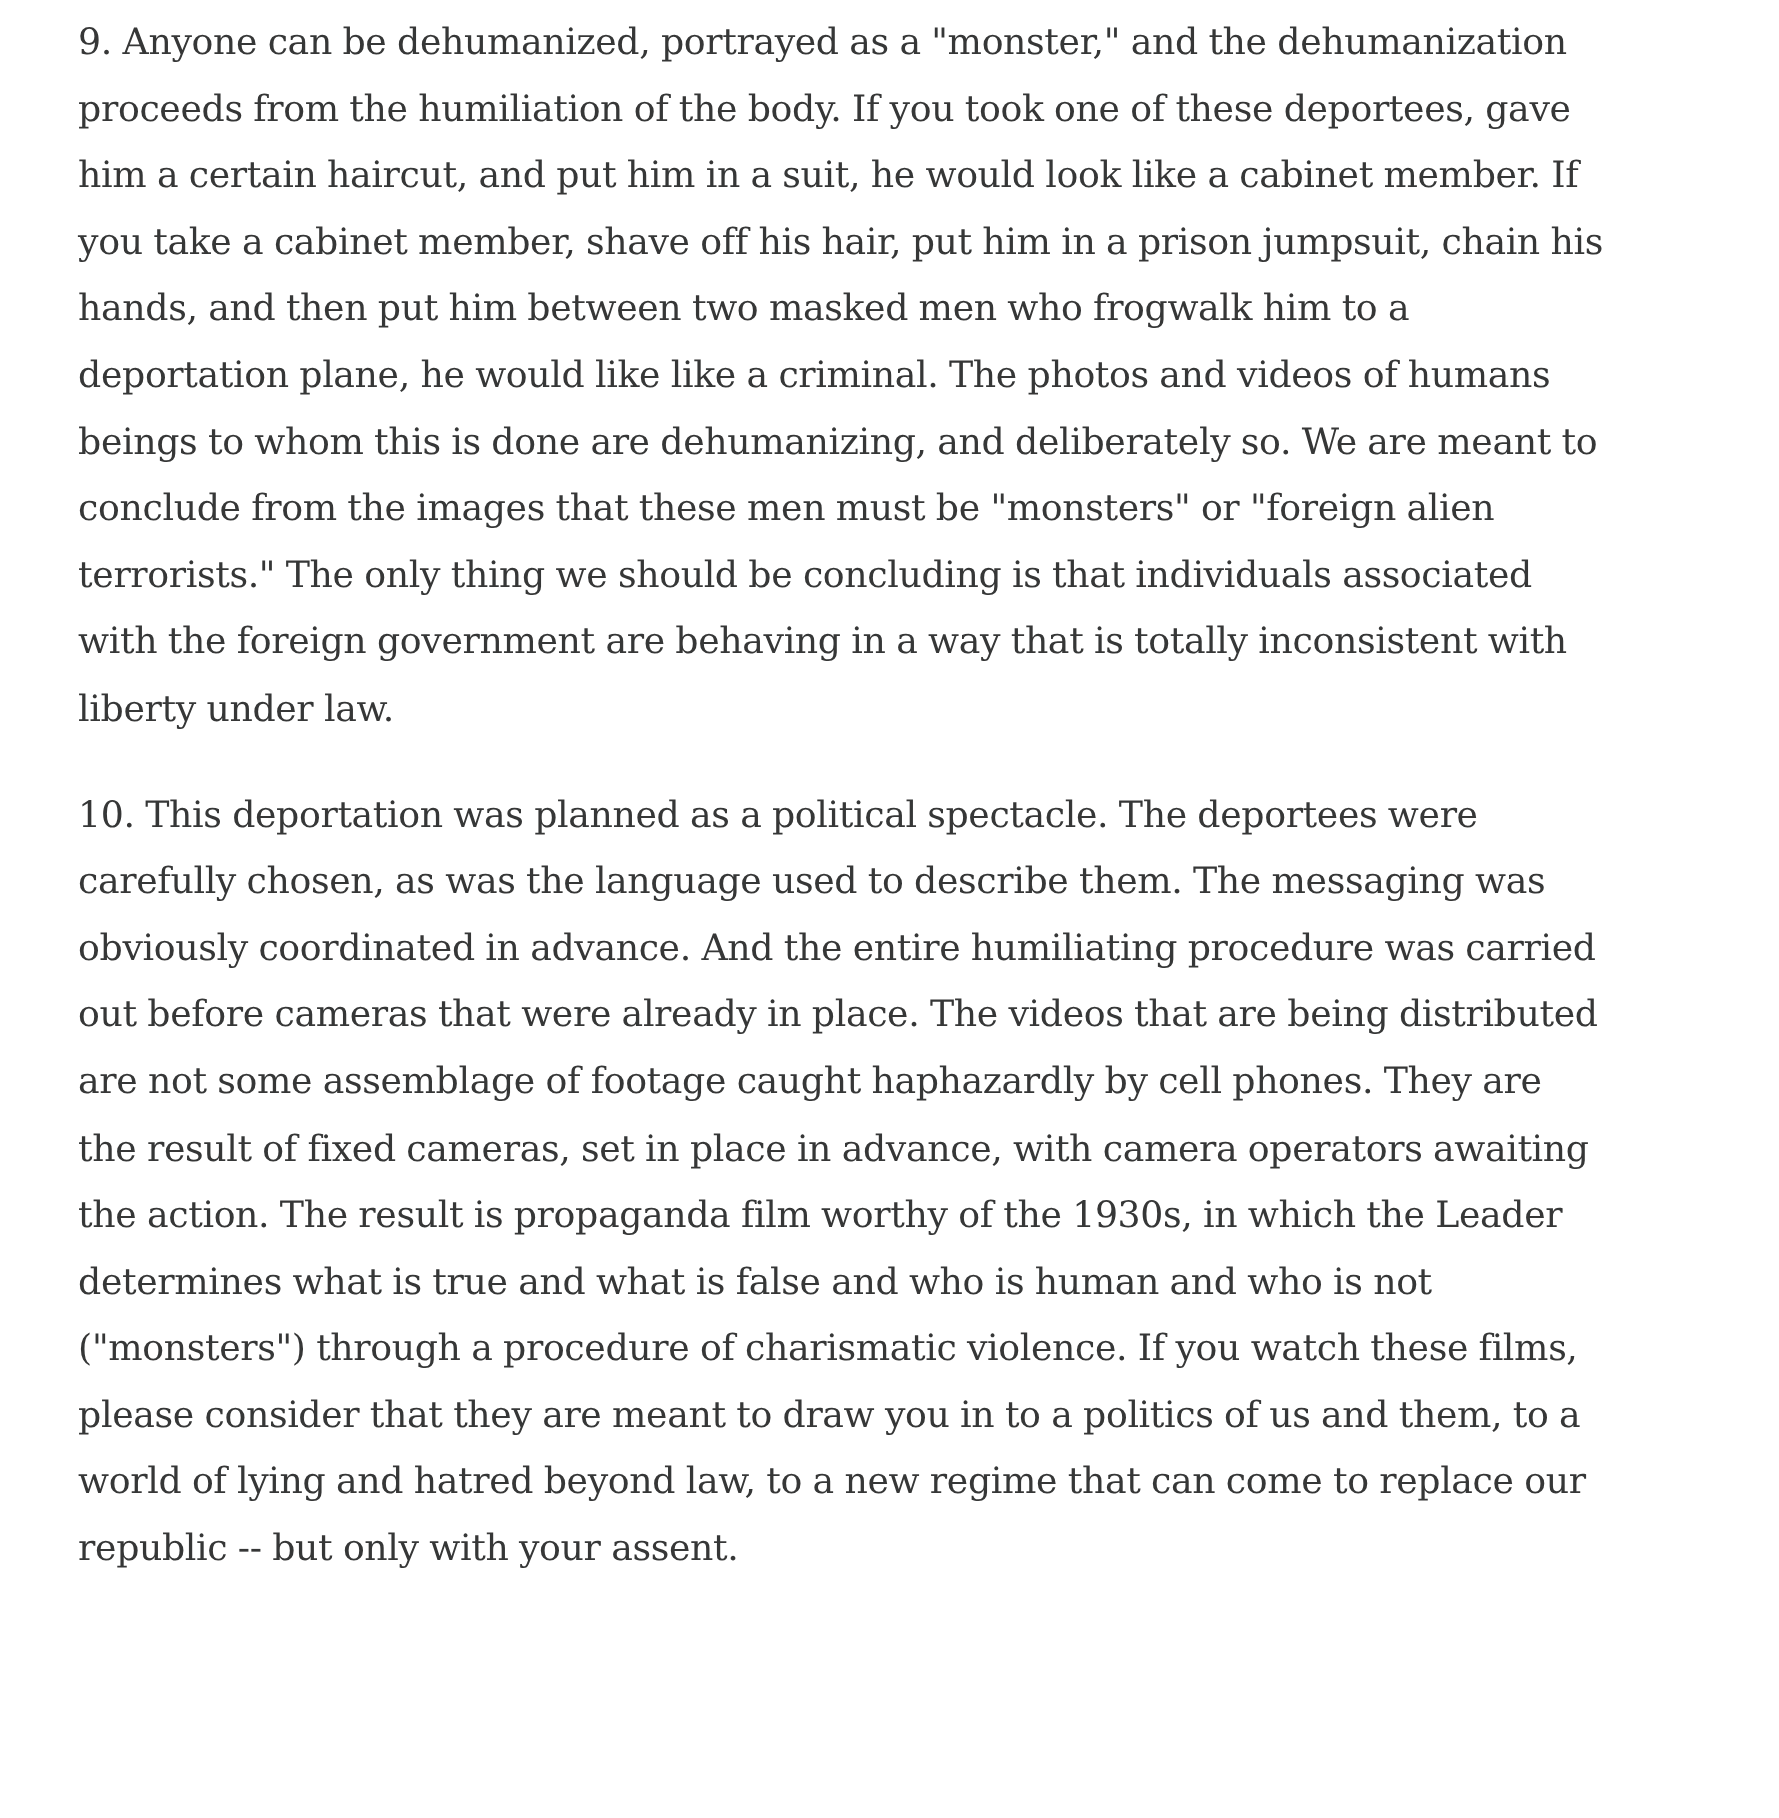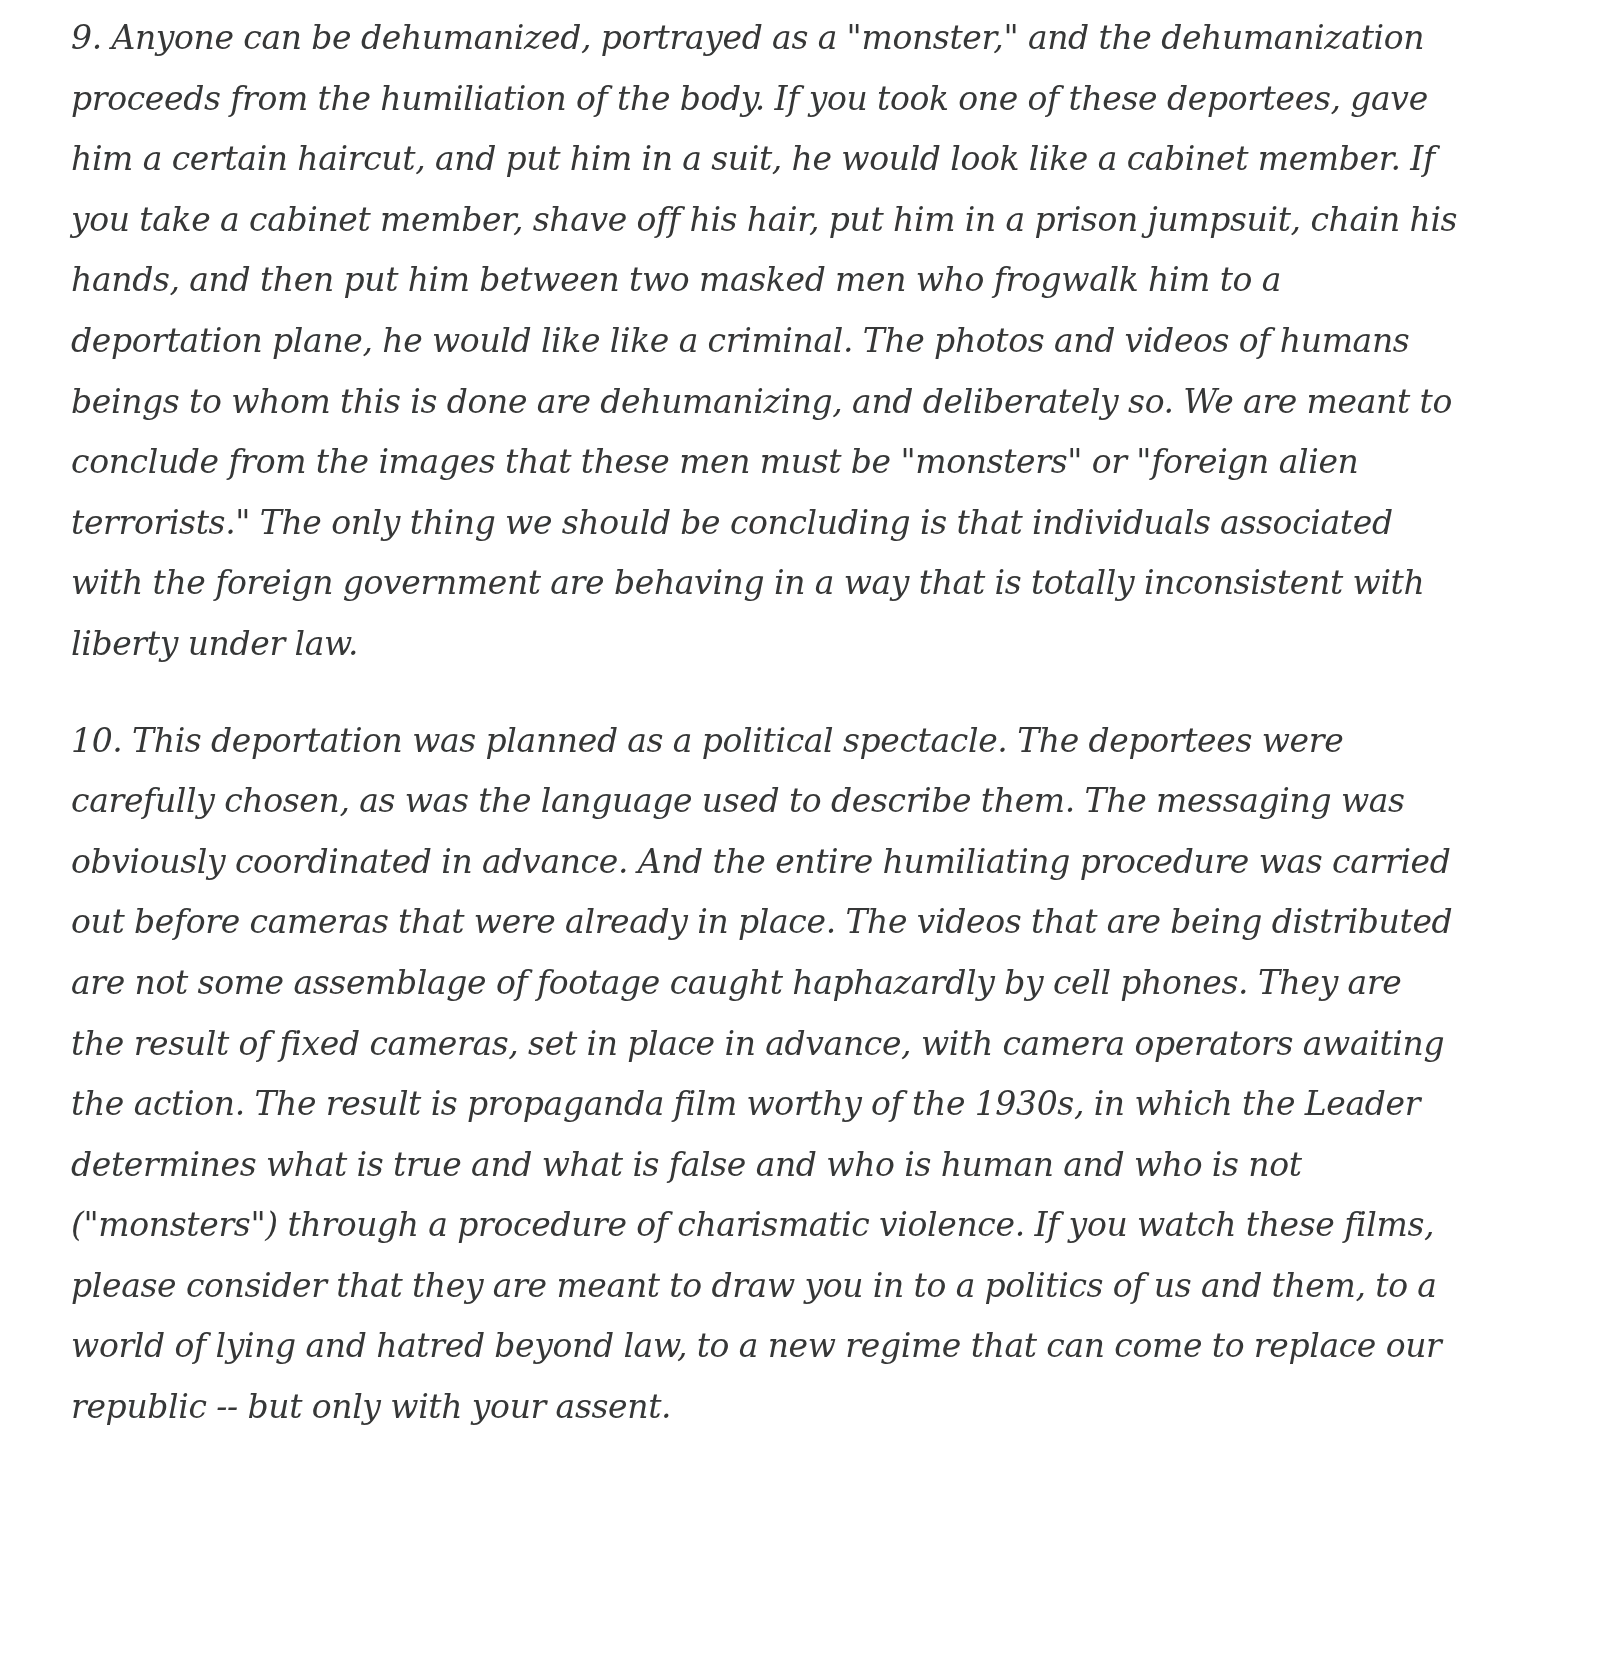--- a/index.html
+++ b/index.html
@@ -16,21 +16,20 @@
       position: absolute;
       left: 71px;
       top: 8px;
       width: 1390px;
       color: #363737;
       font-family: "DejaVu Serif", "Liberation Serif", serif;
       font-size: 33px;
       line-height: 60.6px;
       letter-spacing: -0.35px;
       word-spacing: -0.5px;
-      font-style: italic;
     }
     .article p {
       margin: 0 0 36px 0;
     }
   </style>
 </head>
 <body>
 
 <div class="article">
   <p>9. Anyone can be dehumanized, portrayed as a "monster," and the dehumanization proceeds from the humiliation of the body. If you took one of these deportees, gave him a certain haircut, and put him in a suit, he would look like a cabinet member. If you take a cabinet member, shave off his hair, put him in a prison jumpsuit, chain his hands, and then put him between two masked men who frogwalk him to a deportation plane, he would like like a criminal. The photos and videos of humans beings to whom this is done are dehumanizing, and deliberately so. We are meant to conclude from the images that these men must be "monsters" or "foreign alien terrorists." The only thing we should be concluding is that individuals associated with the foreign government are behaving in a way that is totally inconsistent with liberty under law.</p>

